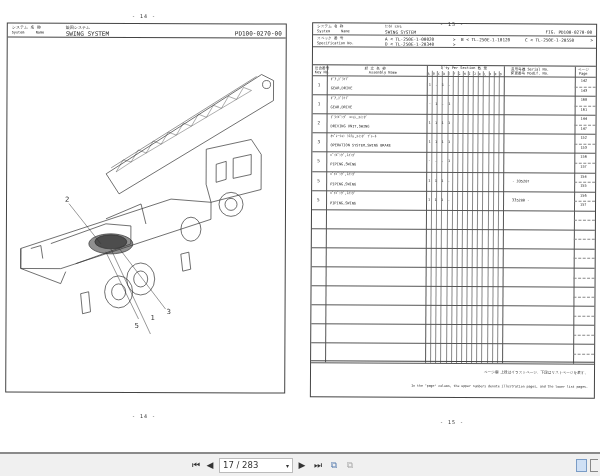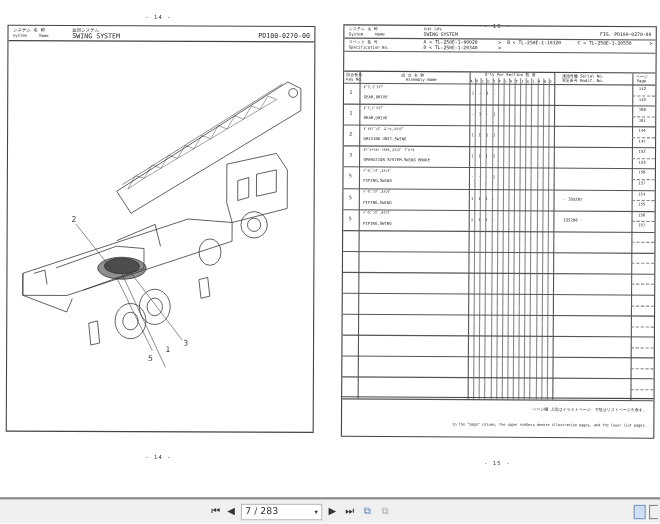--- a/index.html
+++ b/index.html
@@ -274,21 +274,21 @@
         <span class="tiny" style="right:6px;top:22px;font-size:3.2px;">In the "page" column, the upper numbers denote illustration pages, and the lower list pages.</span>
       </div>
     </div>
     <div class="page-num" style="left:440px;top:419px;">- 15 -</div>
   </div>
 
   <div class="toolbar">
     <div class="tb-btn" style="left:190px;"><span>⏮</span></div>
     <div class="tb-btn" style="left:204px;"><span>◀</span></div>
     <div class="page-box">
-      <span>7 / 283</span>
+      <span>17 / 283</span>
       <span class="dd">▾</span>
     </div>
     <div class="tb-btn" style="left:296px;"><span>▶</span></div>
     <div class="tb-btn" style="left:312px;"><span>⏭</span></div>
     <div class="tb-btn" style="left:328px;color:#5a7fb0;"><span>⧉</span></div>
     <div class="tb-btn" style="left:344px;color:#aaa;"><span>⧉</span></div>
     <div class="view-btn" style="left:576px;background:#cfe0f5;border-color:#7a9cc6;"></div>
     <div class="view-btn" style="left:590px;width:8px;border-right:none;"></div>
   </div>
 </div>

